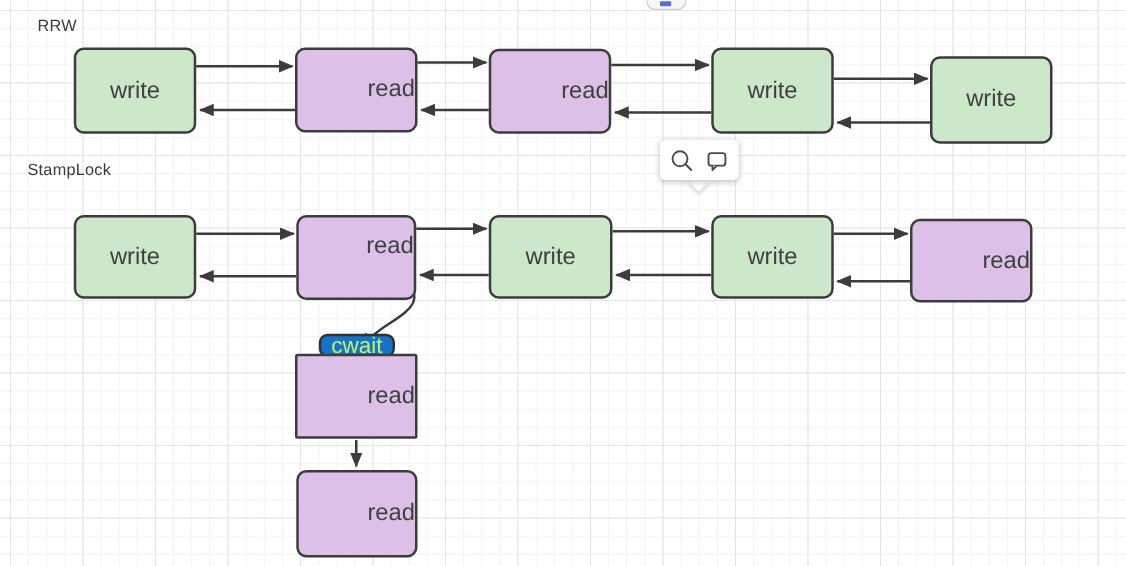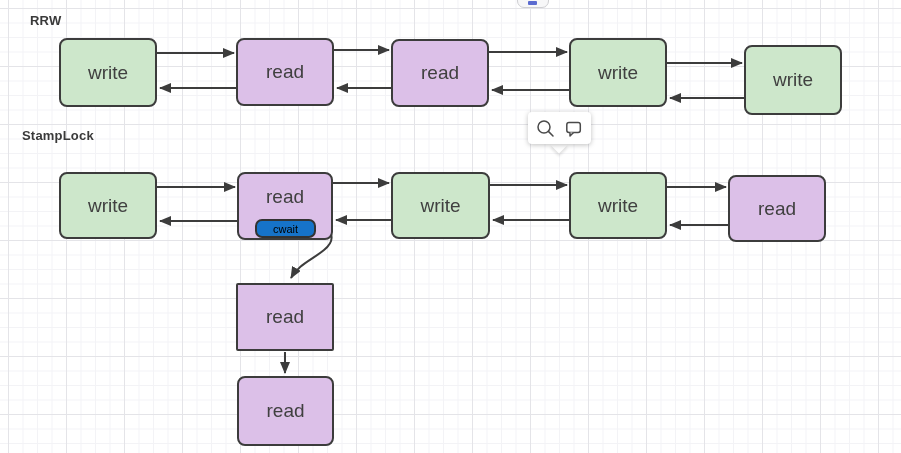--- a/index.html
+++ b/index.html
@@ -8,34 +8,34 @@
     position:relative;width:901px;height:453px;overflow:hidden;background-color:#ffffff;
     background-image:
       linear-gradient(#e4e4e8 1px, transparent 1px),
       linear-gradient(90deg, #e4e4e8 1px, transparent 1px),
       linear-gradient(#f3f3f6 1px, transparent 1px),
       linear-gradient(90deg, #f3f3f6 1px, transparent 1px);
     background-size:58px 58px,58px 58px,14.5px 14.5px,14.5px 14.5px;
     background-position:8px 8px;
   }
   .section-label{
-    position:absolute;font-size:13px;font-weight:bold;color:#3a3a3a;letter-spacing:.2px;
+    position:absolute;font-size:13px;font-weight:normal;color:#3a3a3a;letter-spacing:.2px;
   }
   .node{
     position:absolute;box-sizing:border-box;border:2px solid #3c3c3c;border-radius:8px;
     display:flex;align-items:center;justify-content:center;
     font-size:19px;color:#404040;
   }
   .node.green{background:#cde7cb;}
-  .node.purple{background:#dcc0e8;}
+  .node.purple{background:#dcc0e8;justify-content:flex-end;}
   .node.sharp{border-radius:2px;}
   .cwait{
     position:absolute;box-sizing:border-box;background:#1673c9;border:2px solid #333;
-    border-radius:7px;color:#000000;font-size:11px;
-    display:flex;align-items:center;justify-content:center;
+    border-radius:7px;color:#bef264;font-size:18px;
+    display:flex;align-items:center;justify-content:center;margin-top:48px;
   }
   .edges{position:absolute;left:0;top:0;pointer-events:none;}
   .edges line,.edges path.connector{stroke:#3c3c3c;stroke-width:2;fill:none;}
   .tooltip{
     position:absolute;left:528px;top:112px;width:63px;height:32px;background:#fff;
     border-radius:4px;box-shadow:0 1px 5px rgba(0,0,0,.25);
     display:flex;align-items:center;justify-content:center;gap:8px;z-index:5;
   }
   .tooltip-pointer{
     position:absolute;left:553px;top:139px;width:12px;height:12px;background:#fff;

